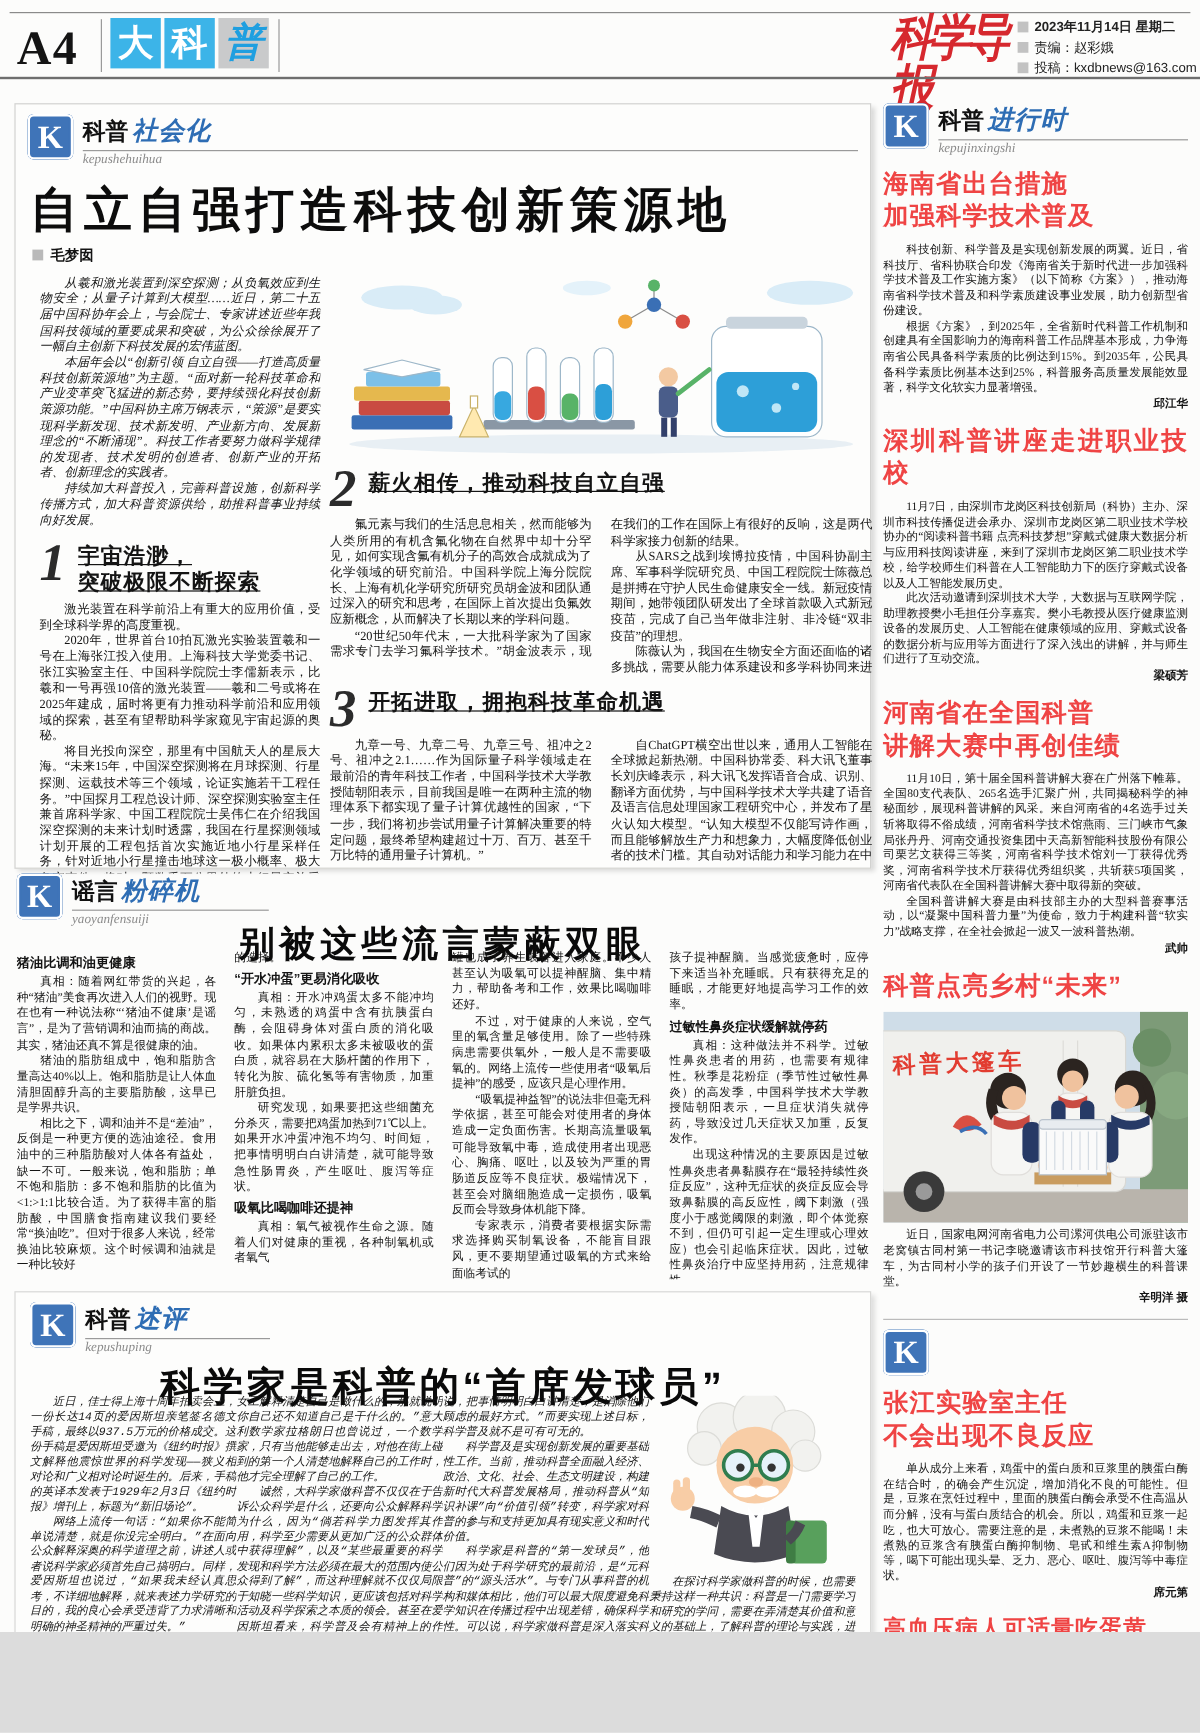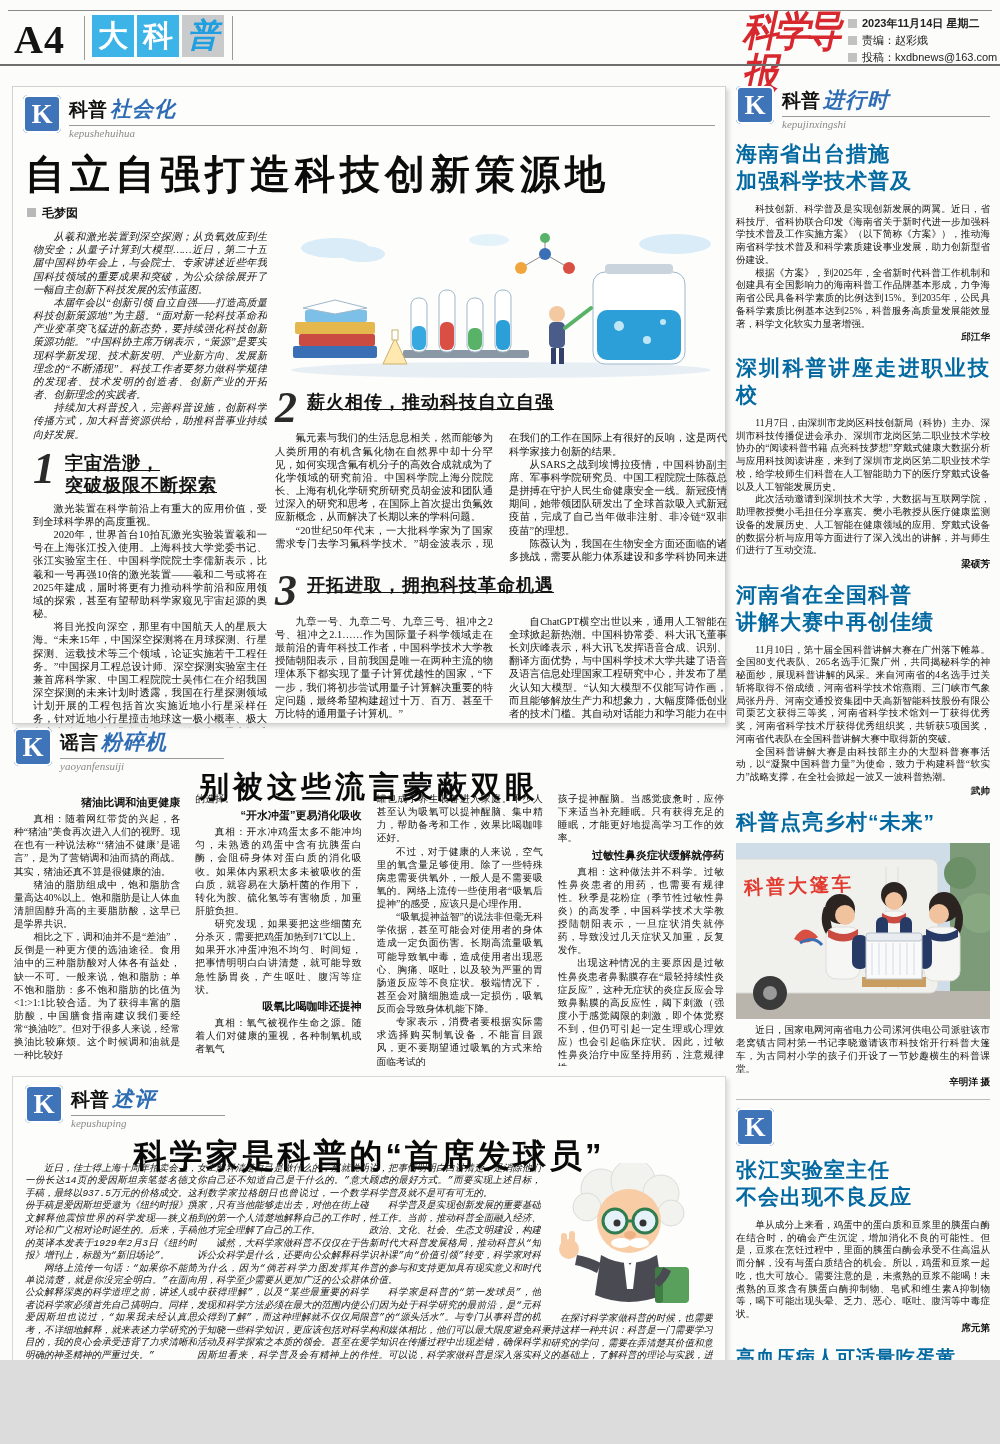--- a/index.html
+++ b/index.html
@@ -48,37 +48,37 @@
   .subnum{font:bold italic 44px "Liberation Serif",serif;color:#2b2b2b;line-height:.85;flex:0 0 auto;}
   .subtitle{font:bold 18px "Liberation Sans",sans-serif;line-height:1.22;white-space:pre-line;padding-top:3px;letter-spacing:1px;text-decoration:underline;}
   .aright{position:absolute;left:252px;top:0;width:452px;}
   .illus{height:150px;position:relative;}
   .secbody{column-count:2;column-gap:16px;font-size:10.3px;line-height:1.28;overflow:hidden;}
   .secbody.h2x{height:132px;}
   .secbody.h3x{height:128px;}
 
   
   .sidebar{position:absolute;left:736px;top:86px;width:254px;height:1352px;font-size:9.6px;line-height:1.33;}
-  .sbtitle{font:bold 21px "Liberation Sans",sans-serif;line-height:1.28;white-space:pre-line;margin:11px 0 8px;letter-spacing:1px;color:#0369a1;}
+  .sbtitle{font:bold 21px "Liberation Sans",sans-serif;line-height:1.28;white-space:pre-line;margin:11px 0 8px;letter-spacing:1px;color:#ef4444;}
   .sbtitle.sm{font-size:19px;}
   .byline{display:block;text-align:right;font-weight:bold;margin-top:1px;}
   .photo{position:relative;width:254px;height:176px;margin:4px 0 5px;overflow:hidden;}
   .van-text{position:absolute;left:8px;top:30px;color:#e23c30;font:bold 19px "Liberation Sans",sans-serif;
             letter-spacing:3px;transform:rotate(-2deg);}
   .sb-divider{border-top:1px solid #bbb;margin:10px 0 8px;}
   .caption{font-size:9.6px;}
 
   
   .rumor{position:absolute;left:12px;top:726px;width:714px;height:344px;}
   .rumor .sechead{position:absolute;left:2px;top:2px;width:210px;}
   .rumor-title{position:absolute;left:0;right:0;top:16px;text-align:center;
                font:bold 30px "Liberation Serif",serif;letter-spacing:4px;color:#0a0a0a;}
   .rcols{position:absolute;left:2px;right:2px;top:66px;bottom:4px;display:flex;gap:15px;}
   .rcol{flex:1;overflow:hidden;font-size:9.8px;line-height:1.34;}
-  .claim{font:bold 11px "Liberation Sans",sans-serif;text-align:right;margin:3px 0 2px;}
+  .claim{font:bold 11px "Liberation Sans",sans-serif;text-align:left;margin:3px 0 2px;}
 
   
   .review{position:absolute;left:12px;top:1076px;width:714px;height:362px;box-sizing:border-box;
           border:1px solid #d8d8d6;box-shadow:3px 3px 4px rgba(0,0,0,.12);background:#fdfdfc;}
   .review .sechead{position:absolute;left:12px;top:8px;width:200px;}
   .review-title{position:absolute;left:0;right:0;top:30px;text-align:center;
                 font:900 33px "Liberation Sans",sans-serif;letter-spacing:3px;color:#0a0a0a;}
   .vcols{position:absolute;left:12px;right:12px;top:86px;bottom:6px;display:flex;gap:0;font-family:Liberation Mono, monospace;}
   .vcol{flex:1;overflow:hidden;font-size:9.5px;line-height:1.31;font-style:italic;}
   .cartoon{height:146px;position:relative;margin-bottom:4px;}

